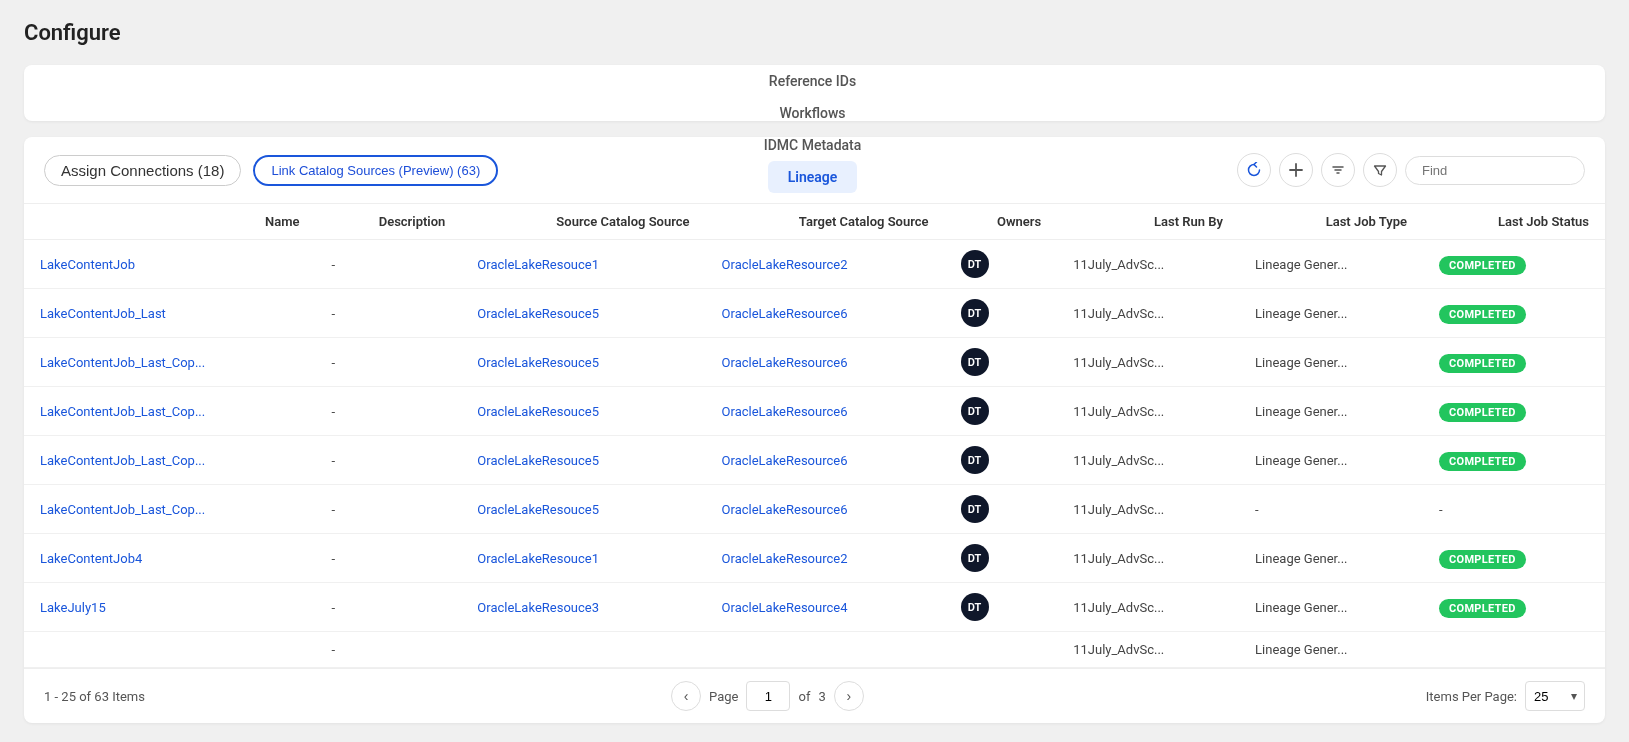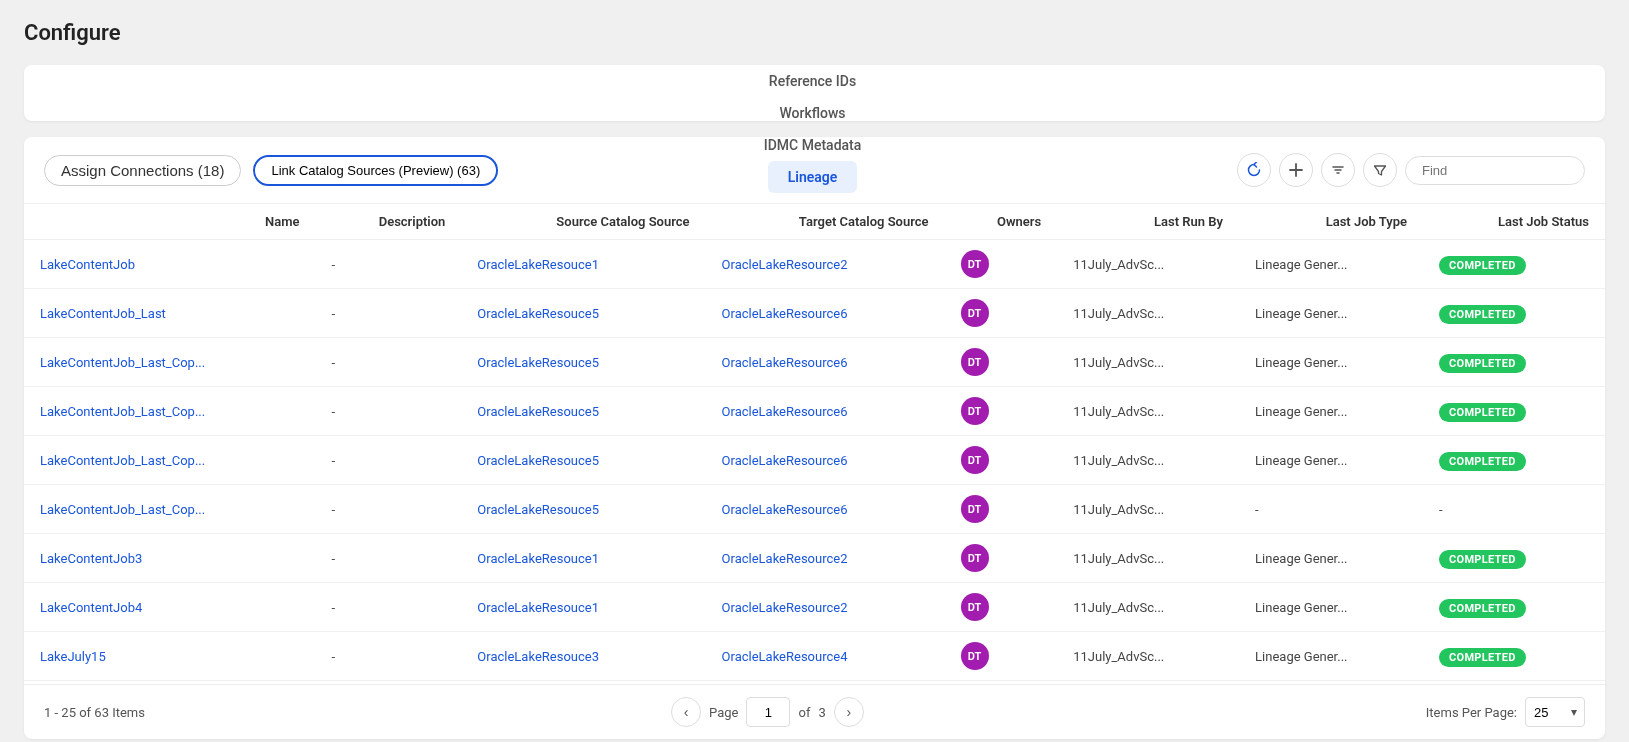--- a/index.html
+++ b/index.html
@@ -68,21 +68,21 @@
       cursor: pointer;
       color: #333;
     }
     .btn-link {
       border: 2px solid #1a56db;
       background: #fff;
       border-radius: 20px;
       padding: 6px 16px;
       font-size: 13px;
       cursor: pointer;
-      color: #000000;
+      color: #1d4ed8;
       font-weight: 500;
     }
     .toolbar-right {
       margin-left: auto;
       display: flex;
       align-items: center;
       gap: 8px;
     }
     .icon-btn {
       width: 34px;
@@ -132,21 +132,21 @@
     }
     .link-cell {
       color: #1a56db;
       cursor: pointer;
       text-decoration: none;
     }
     .owner-avatar {
       width: 28px;
       height: 28px;
       border-radius: 50%;
-      background: #a21caf;
+      background: #0f172a;
       color: #fff;
       font-size: 11px;
       font-weight: 600;
       display: inline-flex;
       align-items: center;
       justify-content: center;
     }
     .badge-completed {
       background: #22c55e;
       color: #fff;
@@ -368,34 +368,20 @@
       <td>
         <span class="owner-avatar">DT</span>
       </td>
       <td>11July_AdvSc...</td>
       <td>-</td>
       <td>
         <span>-</span>
       </td>
     </tr>
             <tr>
-      <td><a class="link-cell">LakeContentJob3</a></td>
-      <td>-</td>
-      <td><a class="link-cell">OracleLakeResouce1</a></td>
-      <td><a class="link-cell">OracleLakeResource2</a></td>
-      <td>
-        <span class="owner-avatar">DT</span>
-      </td>
-      <td>11July_AdvSc...</td>
-      <td>Lineage Gener...</td>
-      <td>
-        <span class="badge-completed">COMPLETED</span>
-      </td>
-    </tr>
-            <tr>
       <td><a class="link-cell">LakeContentJob4</a></td>
       <td>-</td>
       <td><a class="link-cell">OracleLakeResouce1</a></td>
       <td><a class="link-cell">OracleLakeResource2</a></td>
       <td>
         <span class="owner-avatar">DT</span>
       </td>
       <td>11July_AdvSc...</td>
       <td>Lineage Gener...</td>
       <td>

